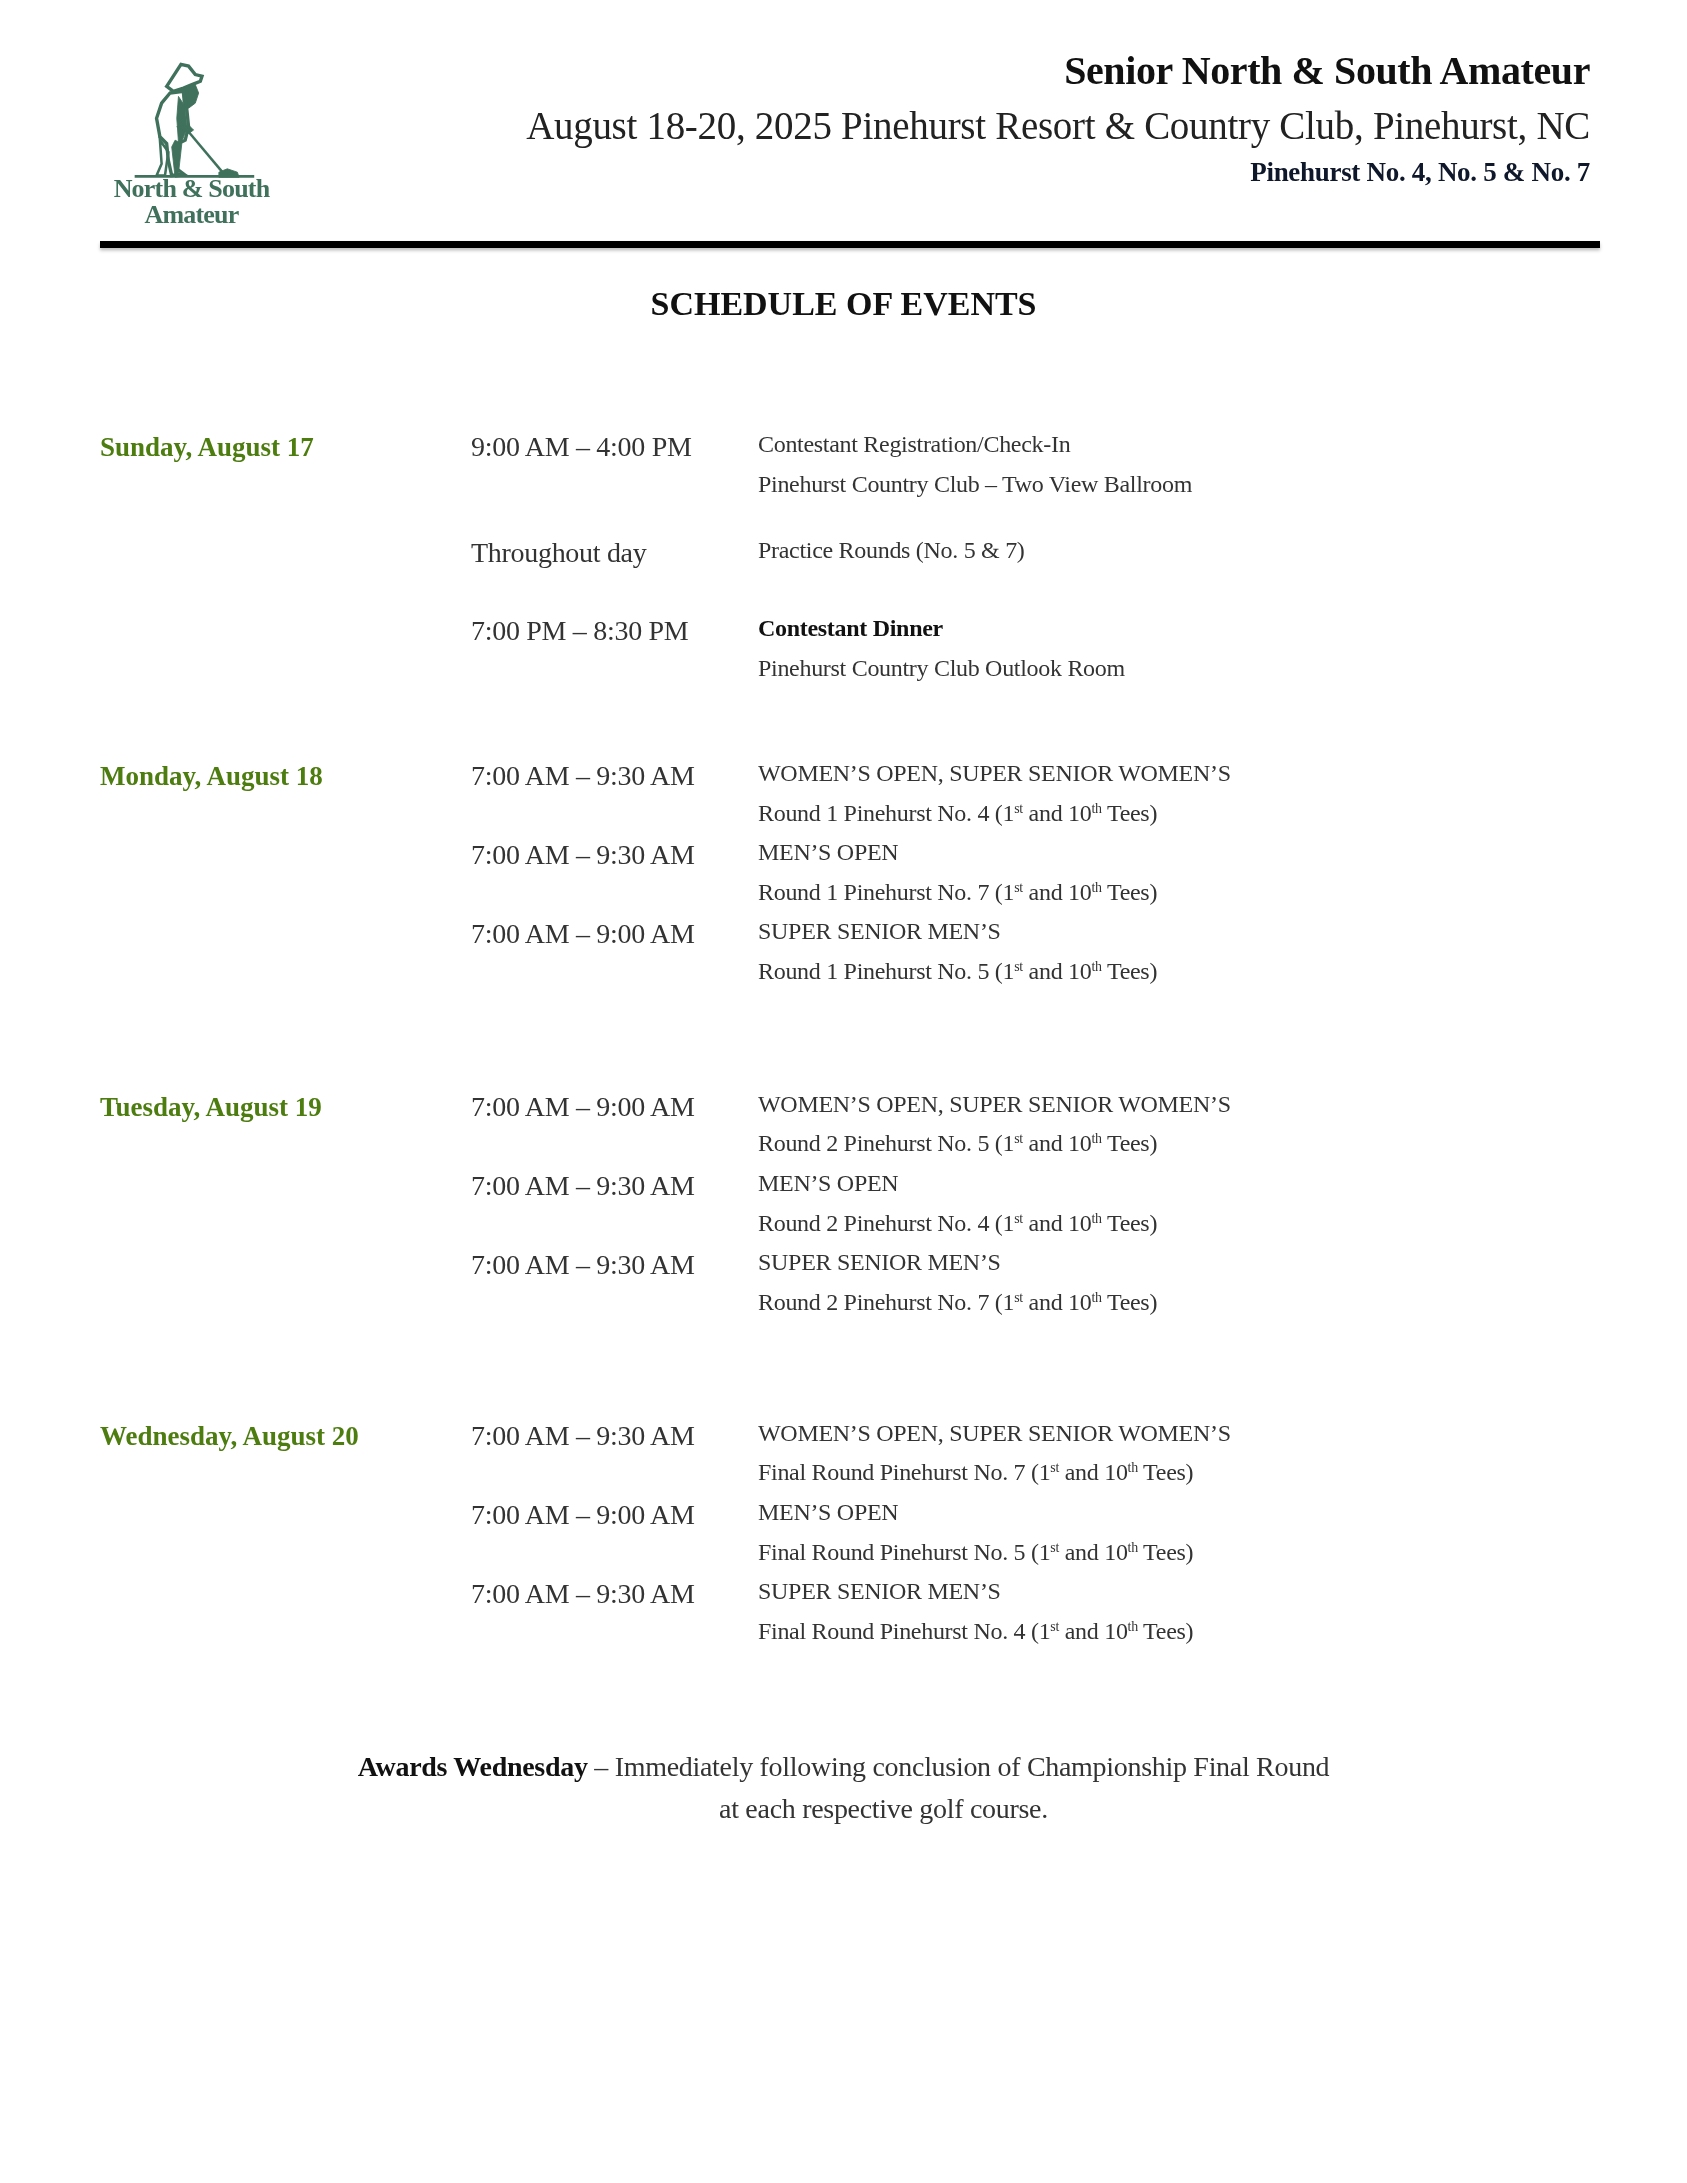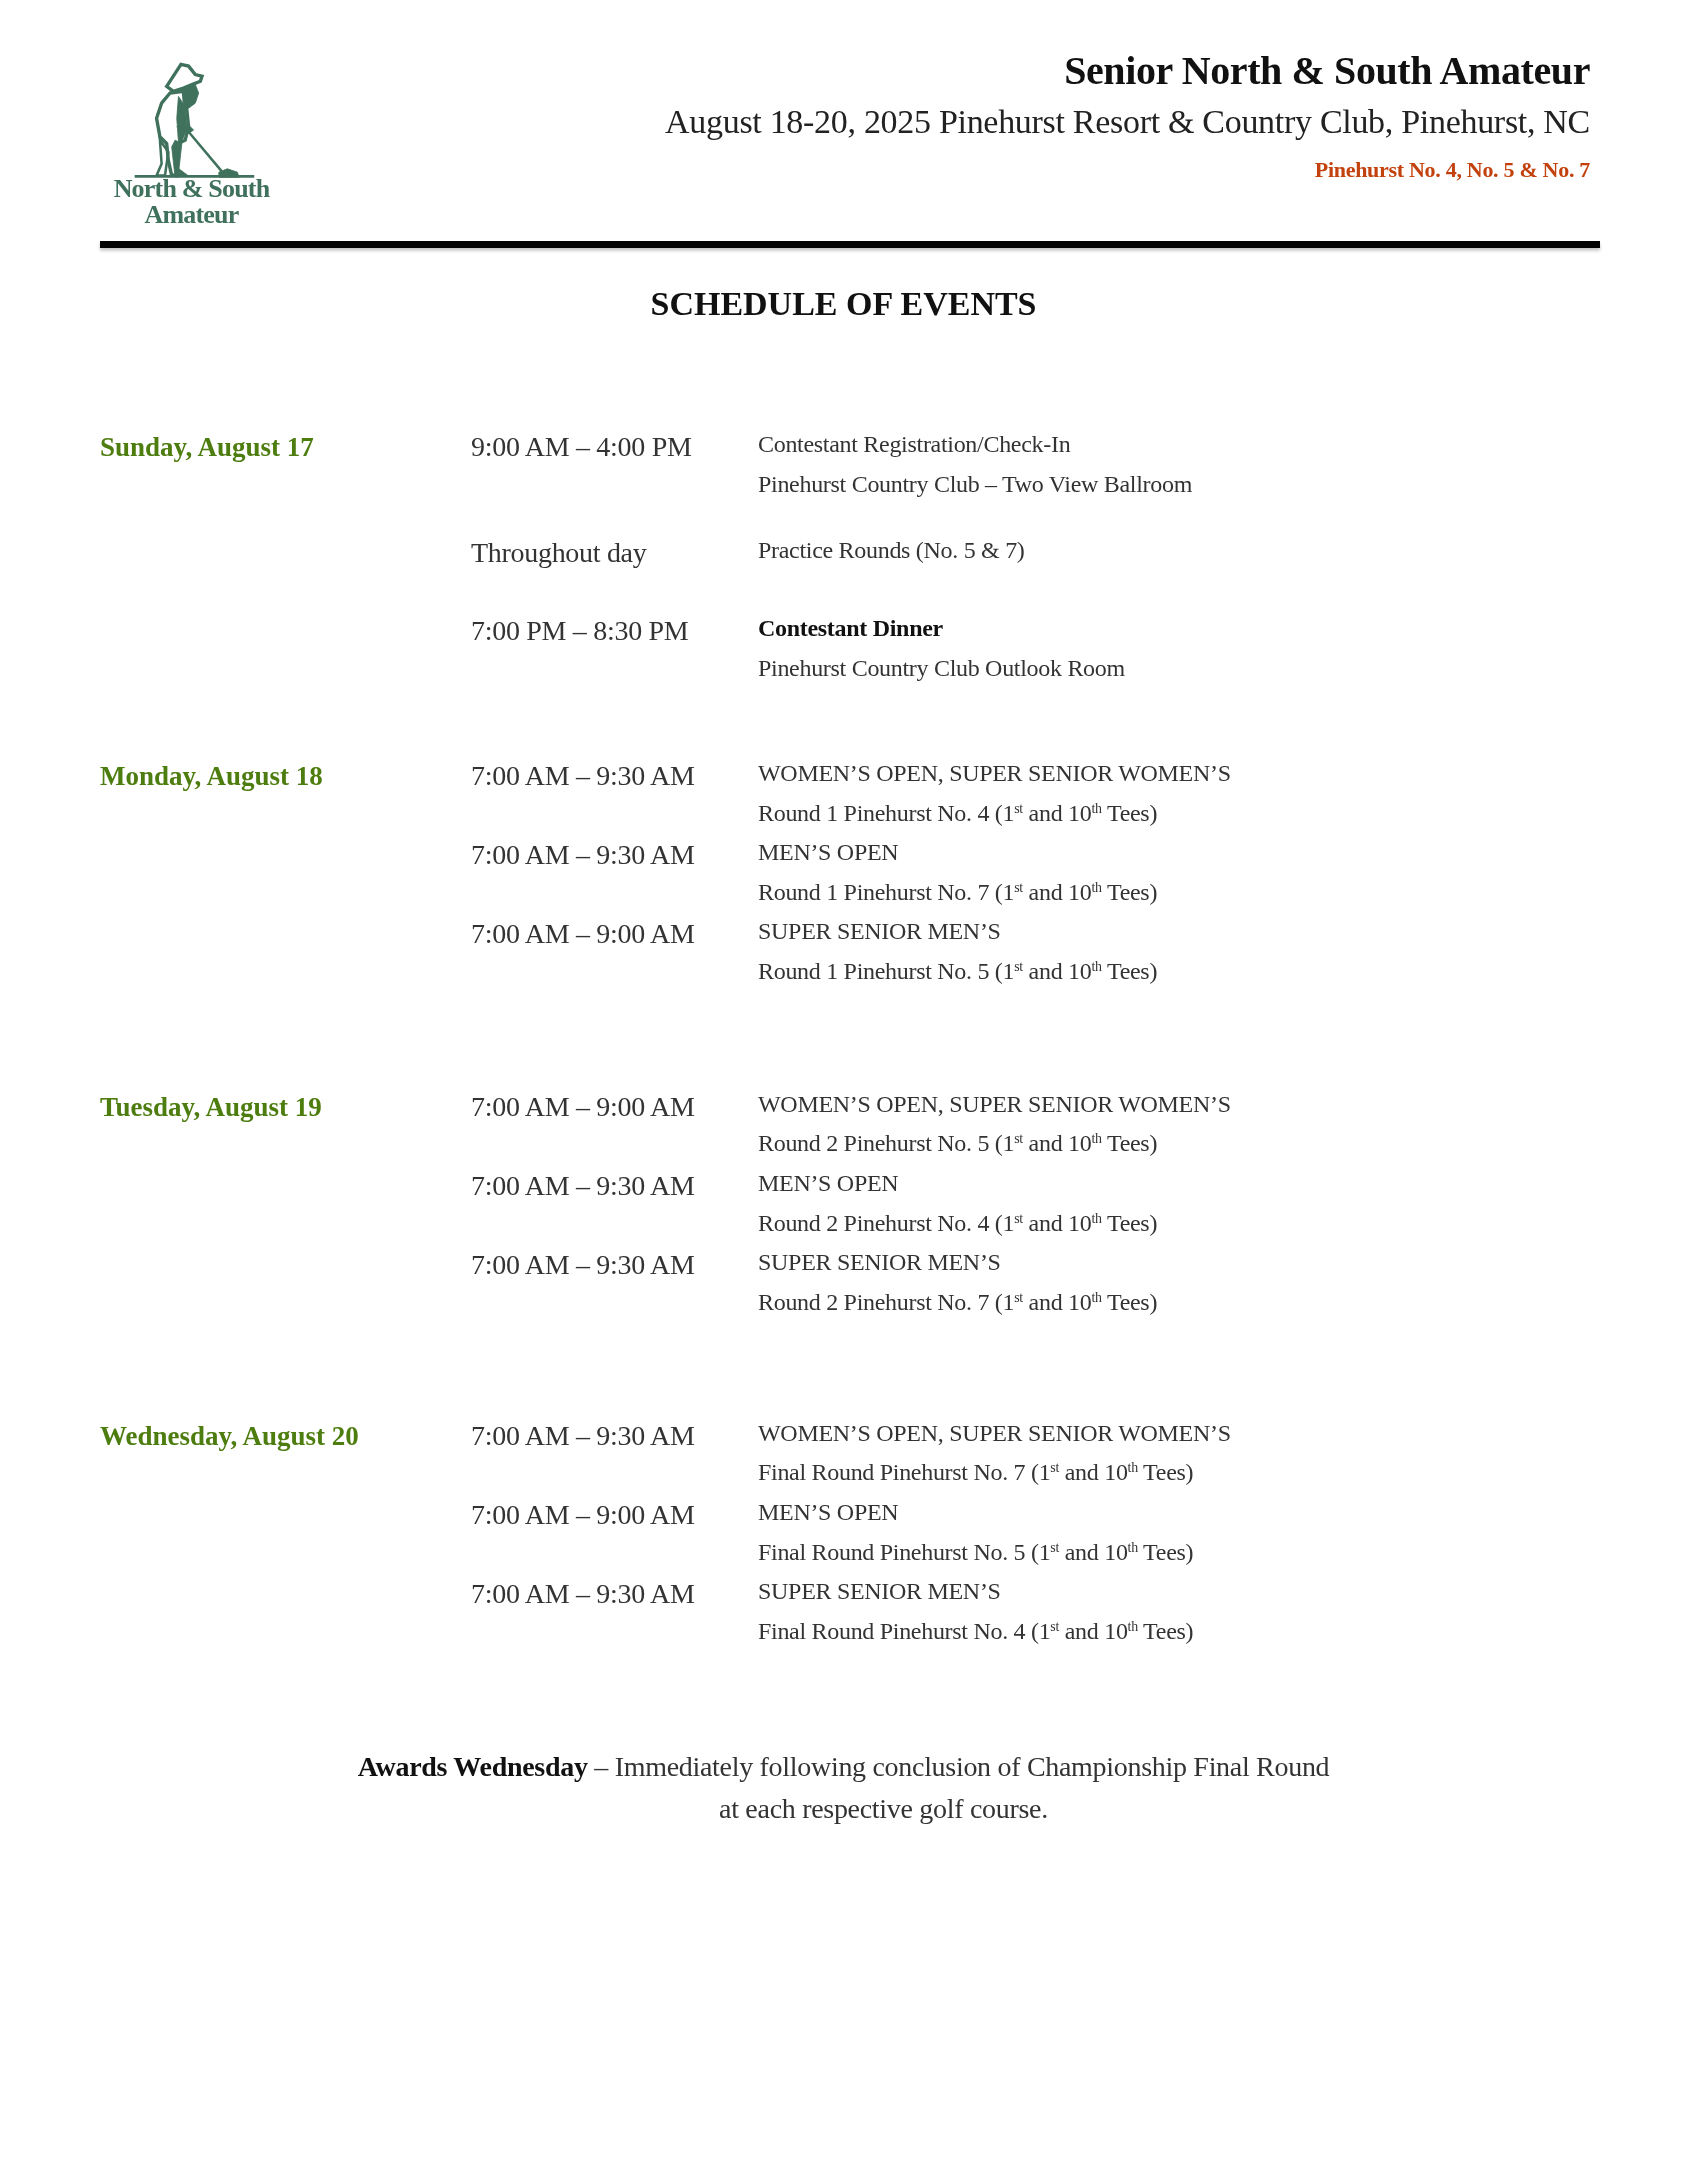--- a/index.html
+++ b/index.html
@@ -6,22 +6,22 @@
   body { width: 1687px; height: 2183px; position: relative; overflow: hidden;
          font-family: "Liberation Serif", "DejaVu Serif", serif; color: #111; }
   .abs { position: absolute; white-space: nowrap; }
 
   
   .logo { position: absolute; left: 101px; top: 59px; width: 181px; height: 177px; }
   .logo-text { position: absolute; left: 0; width: 181px; text-align: center;
                font-family: "Liberation Serif", "DejaVu Serif", serif; font-weight: bold;
                color: #3f715c; font-size: 26px; line-height: 27px; letter-spacing: -0.8px; }
   .hdr-title { right: 97px; top: 47px; font-size: 40px; font-weight: bold; color: #111; letter-spacing: -0.4px; }
-  .hdr-sub { right: 97px; top: 103px; font-size: 34px; color: #222; letter-spacing: -0.3px; }
-  .hdr-courses { right: 97px; top: 157px; font-size: 22px; font-weight: bold; color: #c2410c; letter-spacing: -0.3px; }
+  .hdr-sub { right: 97px; top: 103px; font-size: 39px; color: #222; letter-spacing: -0.3px; }
+  .hdr-courses { right: 97px; top: 157px; font-size: 27px; font-weight: bold; color: #0f172a; letter-spacing: -0.3px; }
   .rule { position: absolute; left: 100px; width: 1500px; top: 241px; height: 6.7px; background: #000;
           box-shadow: 0 2.5px 3.4px rgba(0,0,0,0.25); }
 
   .page-title { left: 0; width: 1687px; text-align: center; top: 285px; font-size: 34px; font-weight: bold;
                 letter-spacing: 0px; white-space: nowrap; }
 
   
   .day-label { left: 100px; font-size: 27px; font-weight: bold; color: #4d7c0f; }
   .time { left: 471px; font-size: 28px; color: #333; letter-spacing: -0.3px; }
   .evt { left: 758px; font-size: 24px; color: #333; letter-spacing: -0.3px; }

